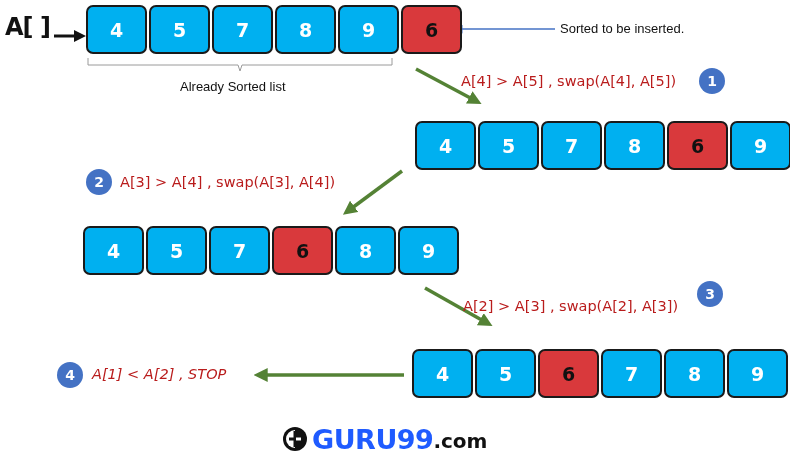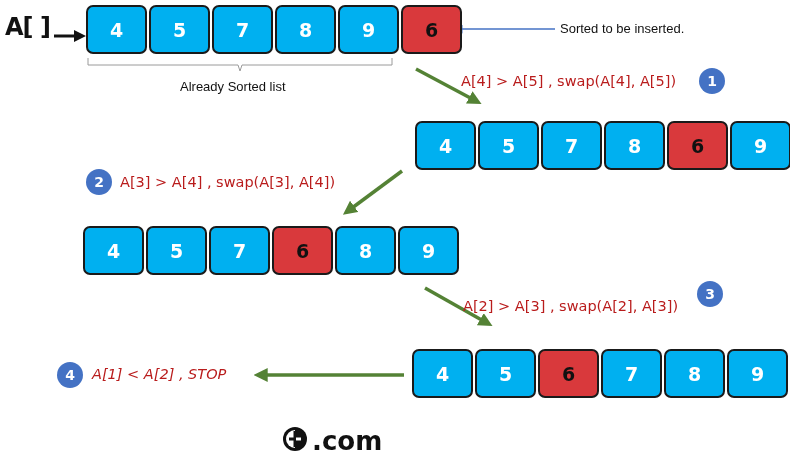--- a/index.html
+++ b/index.html
@@ -16,21 +16,21 @@
                  font-size: 24px; color: #111; letter-spacing: -1px; }
   .caption { font-size: 13px; color: #111; }
   .step-text { font-family: "DejaVu Sans", sans-serif; font-size: 14.5px; color: #b91c1c; white-space: nowrap; }
   .badge { width: 26px; height: 26px; border-radius: 50%; background: #4472c4; color: #fff;
            font-family: "DejaVu Sans", sans-serif; font-weight: bold; font-size: 14px;
            display: flex; align-items: center; justify-content: center; }
   svg.overlay { position: absolute; left: 0; top: 0; }
   .logo { left: 282px; top: 422px; display: flex; align-items: center; height: 34px; }
   .logo-mark { width: 26px; height: 26px; margin-right: 4px; }
   .logo-brand { font-family: "DejaVu Sans", sans-serif; font-weight: bold; font-size: 27px; color: #1f5bff; letter-spacing: -0.5px; }
-  .logo-tld { font-family: "DejaVu Sans", sans-serif; font-weight: bold; font-size: 26px; color: #111; margin-top: 4px; }
+  .logo-tld { font-family: "DejaVu Sans", sans-serif; font-weight: bold; font-size: 20px; color: #111; margin-top: 4px; }
 </style>
 </head>
 <body>
 
 <svg class="overlay" width="790" height="462">
   <defs>
     <marker id="ahG" markerWidth="4" markerHeight="4" refX="2.2" refY="2" orient="auto" markerUnits="strokeWidth">
       <path d="M0,0 L4,2 L0,4 Z" fill="#548235"></path>
     </marker>
     <marker id="ahB" markerWidth="6" markerHeight="6" refX="3" refY="3" orient="auto" markerUnits="strokeWidth">
@@ -104,14 +104,15 @@
 <div class="abs step-text" style="left:92px; top:366px;font-style:italic;">A[1] &lt; A[2] , STOP</div>
 
 <div class="abs logo">
   <svg class="logo-mark" viewBox="0 0 26 26">
     <circle cx="13" cy="13" r="12" fill="#111"></circle>
     <path d="M13 4 A9 9 0 0 0 13 22 Z" fill="#fff"></path>
     <rect x="11.5" y="5" width="3" height="16" fill="#111"></rect>
     <path d="M7 13 h5" stroke="#111" stroke-width="3"></path>
     <path d="M14 13 h5" stroke="#fff" stroke-width="3"></path>
   </svg>
+  <span class="logo-brand">GURU99</span>
   <span class="logo-tld">.com</span>
 </div>
 
 </body></html>

